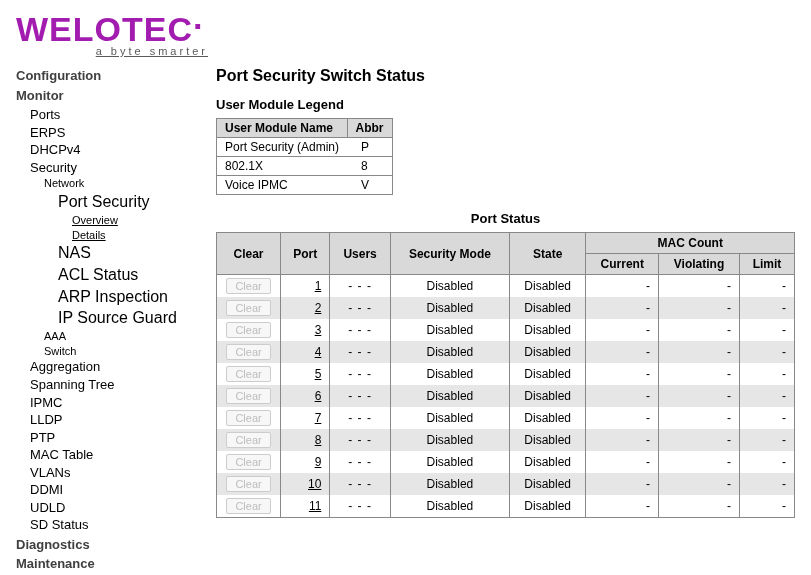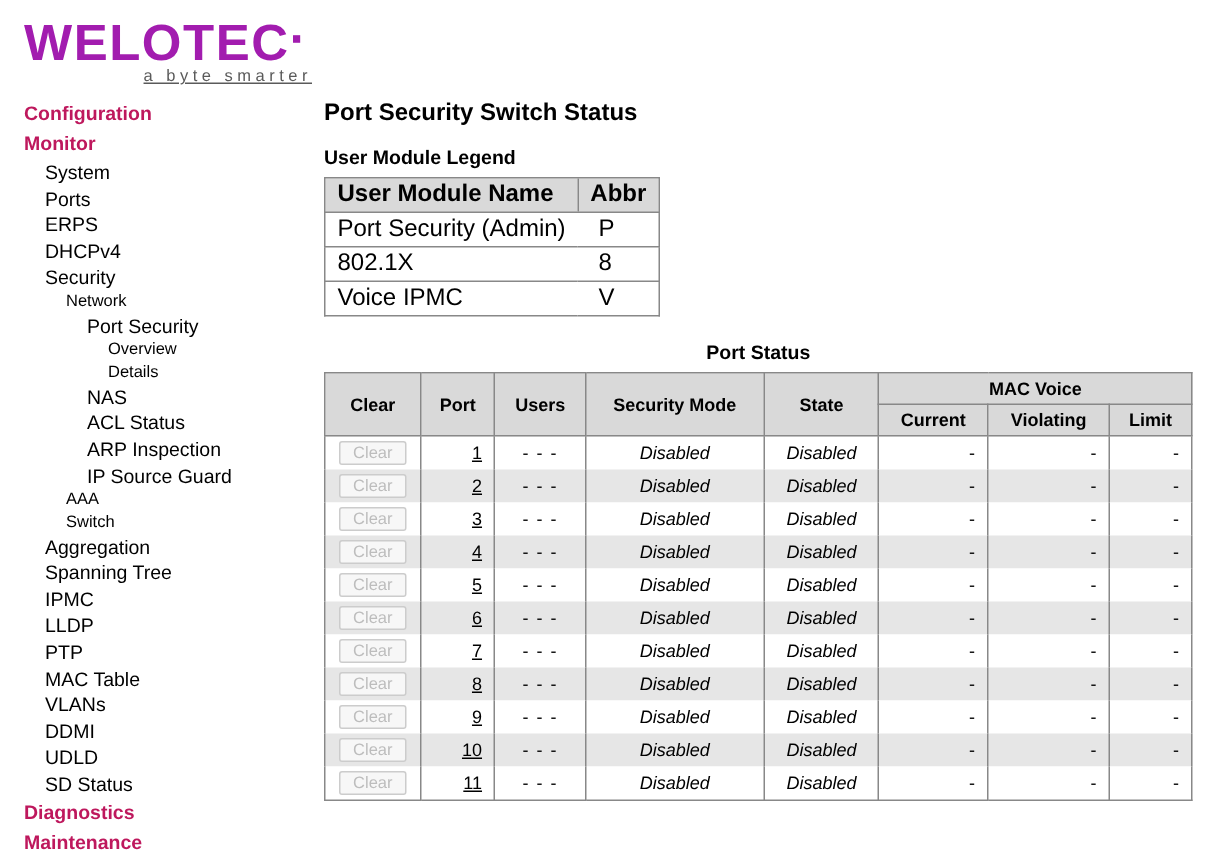--- a/index.html
+++ b/index.html
@@ -35,45 +35,45 @@
     padding: 8px 16px 20px 16px;
   }
   .nav {
     width: 176px;
     flex: none;
     font-size: 13px;
     line-height: 1.35;
   }
   .nav .h1 {
     font-weight: 700;
-    color: #be185d;
+    color: #404040;
     margin: 2px 0;
     cursor: pointer;
   }
   .nav .lvl1 { padding-left: 14px; cursor: pointer; }
   .nav .lvl2 { padding-left: 28px; font-size: 11px; cursor: pointer; }
-  .nav .lvl3 { padding-left: 42px; font-size: 13px; cursor: pointer; }
-  .nav .lvl4 { padding-left: 56px; font-size: 11px; cursor: pointer; }
+  .nav .lvl3 { padding-left: 42px; font-size: 16px; cursor: pointer; }
+  .nav .lvl4 { padding-left: 56px; font-size: 11px; cursor: pointer; text-decoration: underline; }
   .main {
     flex: 1;
     padding-left: 24px;
   }
   .page-title {
     font-size: 16px;
     font-weight: 700;
     margin: 2px 0 12px 0;
   }
   .section-title {
     font-size: 13px;
     font-weight: 700;
     margin: 8px 0 6px 0;
   }
   table.legend {
     border-collapse: collapse;
-    font-size: 16px;
+    font-size: 12px;
   }
   table.legend th, table.legend td {
     border-bottom: 1px solid #888;
     padding: 2px 8px;
     text-align: left;
   }
   table.legend th {
     background: #d9d9d9;
     border-left: 1px solid #888;
     border-top: 1px solid #888;
@@ -110,37 +110,36 @@
     font-size: 11px;
     color: #bdbdbd;
     background: #f7f7f7;
     border: 1px solid #ccc;
     border-radius: 2px;
     padding: 1px 8px;
     cursor: not-allowed;
   }
   .col-users { letter-spacing: 1px; }
   .col-right { text-align: right !important; padding-right:10px; }
-  .col-left { text-align: left; padding-left:12px;font-style:italic;}
+  .col-left { text-align: left; padding-left:12px;}
 </style>
 </head>
 <body>
 
 <div class="logo">
   <div class="brand">
     <span>WELOTEC</span><span style="position:relative; top:-3px;">·</span>
   </div>
   <div class="tagline" style="width:196px;text-decoration:underline;">a byte smarter</div>
 </div>
 
 <div class="layout">
   <div class="nav" id="nav">
       <div class="h1">Configuration</div>
       <div class="h1">Monitor</div>
-      <div class="lvl1">System</div>
       <div class="lvl1">Ports</div>
       <div class="lvl1">ERPS</div>
       <div class="lvl1">DHCPv4</div>
       <div class="lvl1">Security</div>
       <div class="lvl2">Network</div>
       <div class="lvl3">Port Security</div>
       <div class="lvl4">Overview</div>
       <div class="lvl4">Details</div>
       <div class="lvl3">NAS</div>
       <div class="lvl3">ACL Status</div>
@@ -191,21 +190,21 @@
 
     <div class="section-title" style="margin-top:16px;text-align:center;">Port Status</div>
     <table class="ports">
       <thead>
         <tr>
           <th rowspan="2">Clear</th>
           <th rowspan="2">Port</th>
           <th rowspan="2">Users</th>
           <th rowspan="2">Security Mode</th>
           <th rowspan="2">State</th>
-          <th colspan="3">MAC Voice</th>
+          <th colspan="3">MAC Count</th>
         </tr>
         <tr>
           <th>Current</th>
           <th>Violating</th>
           <th>Limit</th>
         </tr>
       </thead>
       <tbody id="ports-body">
           <tr class="odd">
             <td><button class="clear-btn" disabled="">Clear</button></td>

